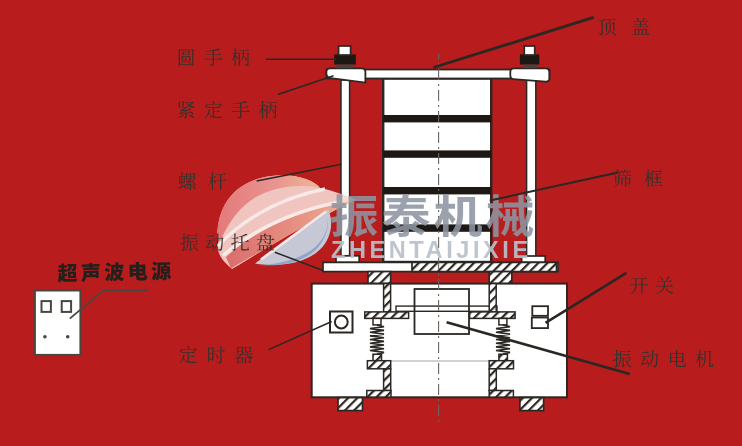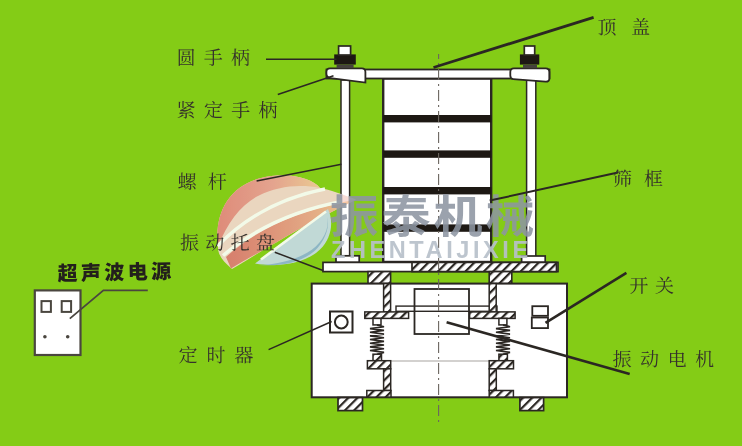--- a/index.html
+++ b/index.html
@@ -1,14 +1,14 @@
 <!DOCTYPE html>
 <html><head><meta charset="utf-8"><style>
 html,body{margin:0;padding:0;background:#ffffff;}
-#wrap{position:relative;width:742px;height:446px;background:#84cc16;overflow:hidden;}
+#wrap{position:relative;width:742px;height:446px;background:#b91c1c;overflow:hidden;}
 </style></head><body>
 <div id="wrap"><svg xmlns="http://www.w3.org/2000/svg" width="742" height="446" viewBox="0 0 742 446">
       <defs>
 <pattern id="h1" patternUnits="userSpaceOnUse" width="6.5" height="6.5" patternTransform="rotate(45)">
   <rect width="6.5" height="6.5" fill="white"></rect>
   <rect width="2.2" height="6.5" fill="#2b2723"></rect>
 </pattern>
 <linearGradient id="gr" x1="0" y1="0" x2="1" y2="0">
   <stop offset="0" stop-color="#e88585"></stop>
           <stop offset="0.55" stop-color="#efa09c"></stop>

